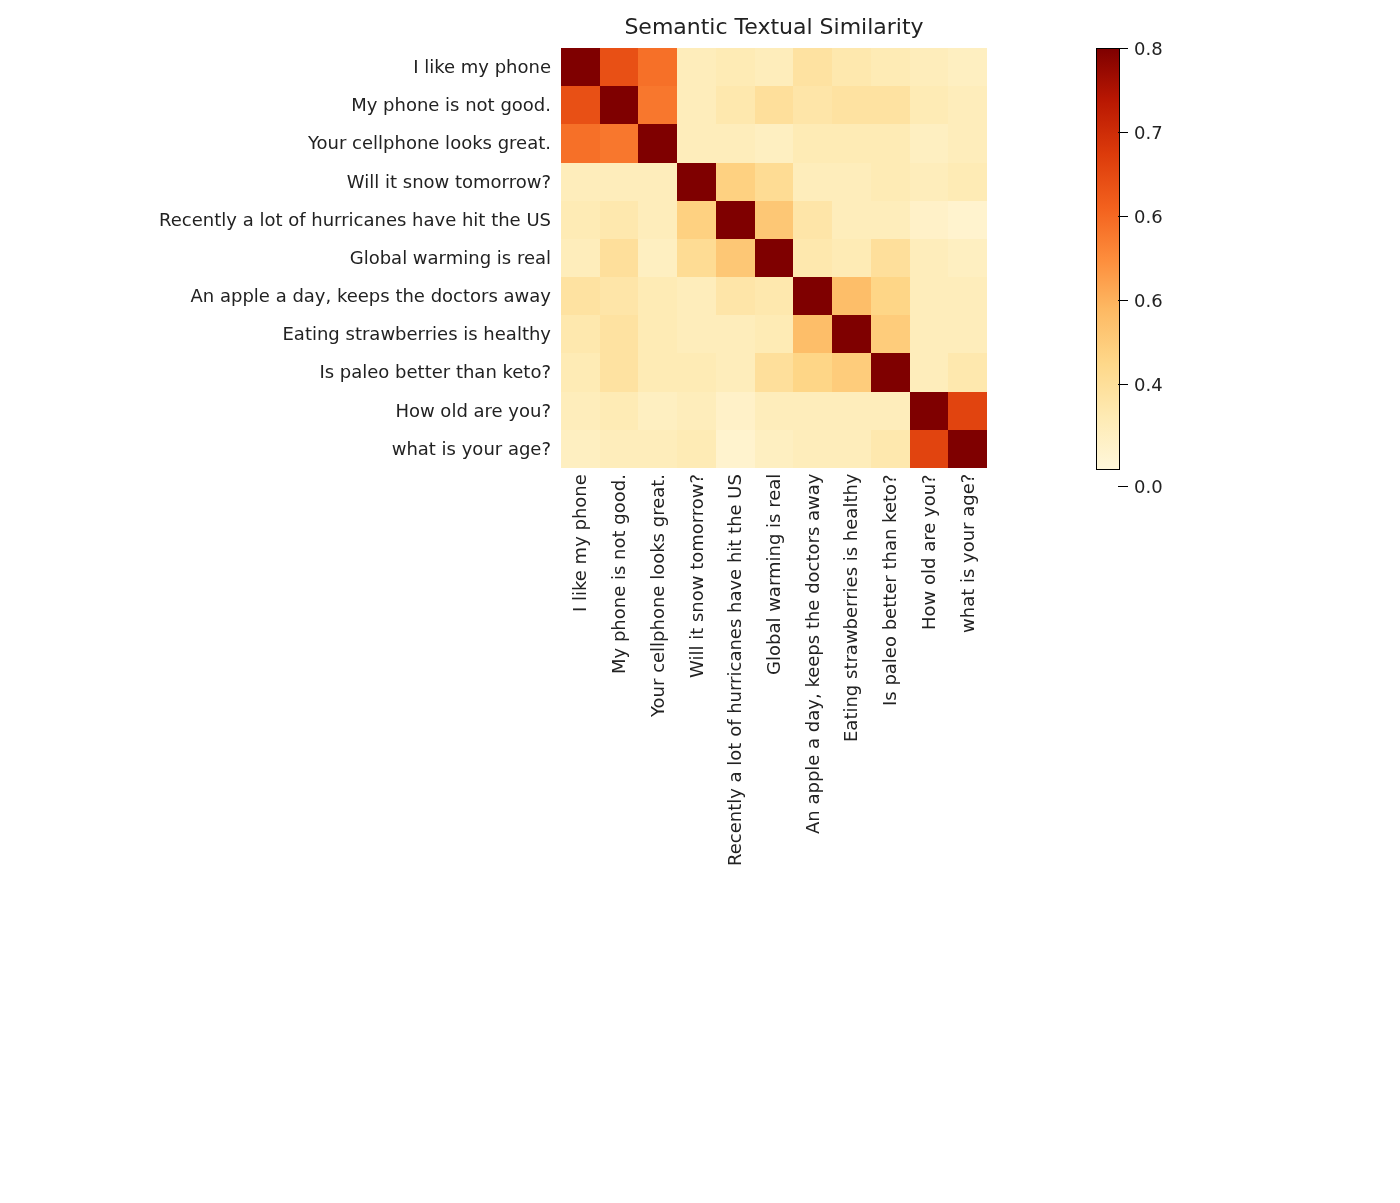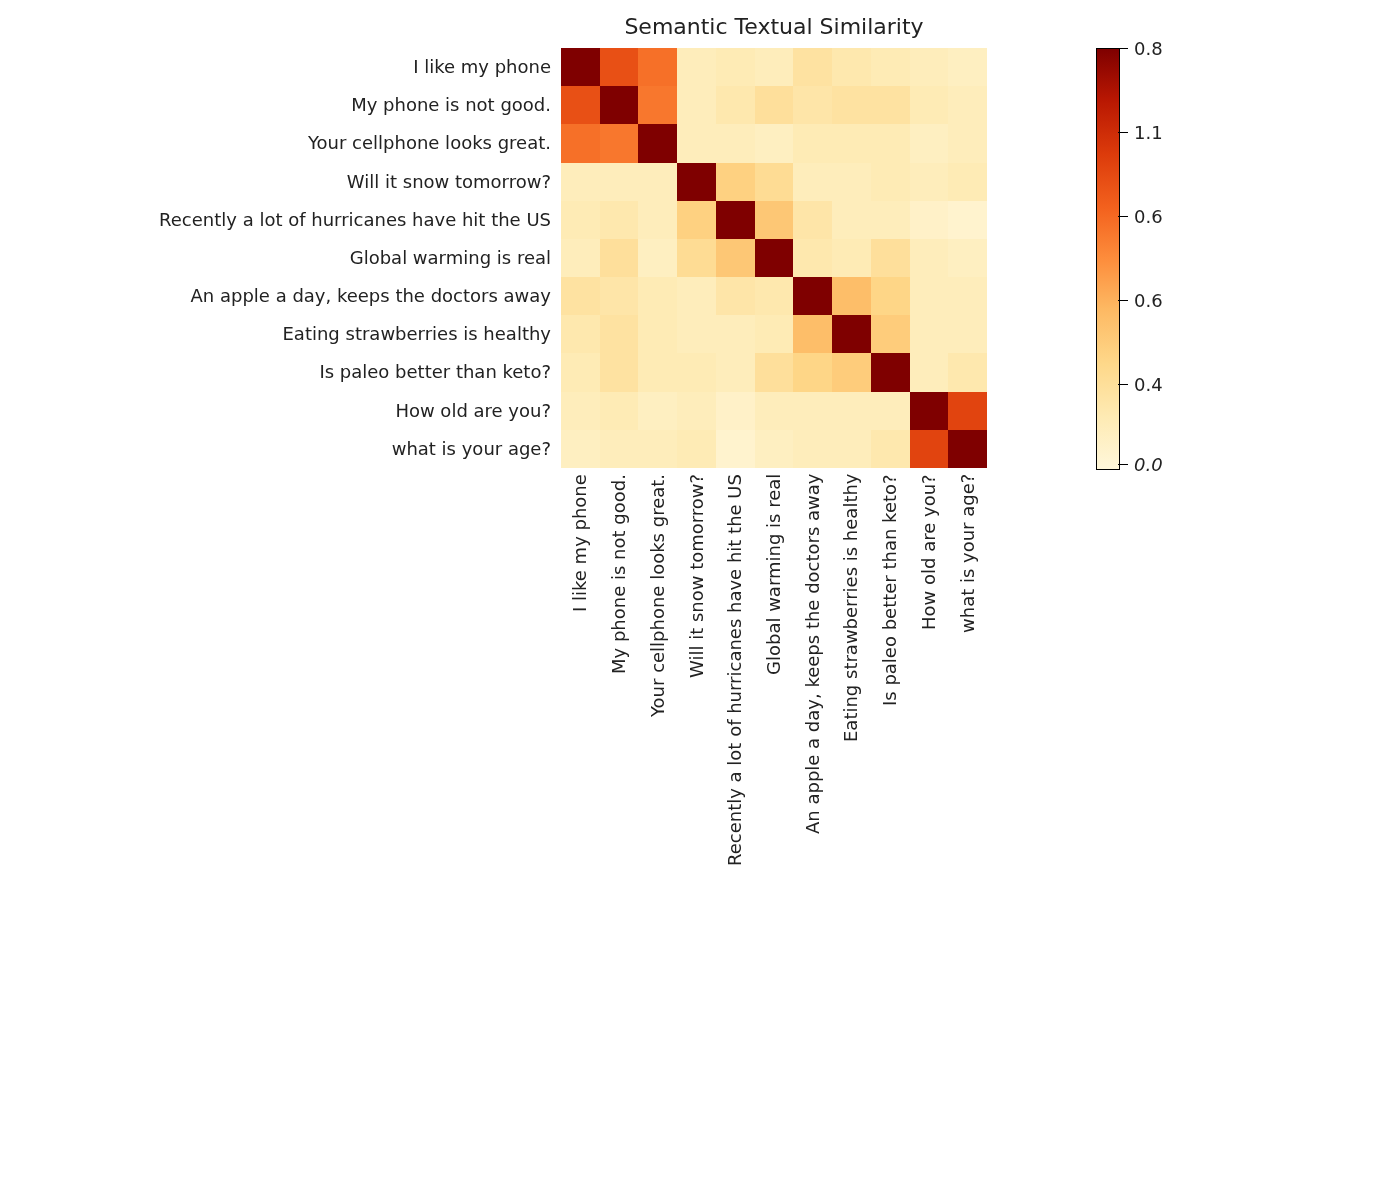--- a/index.html
+++ b/index.html
@@ -226,39 +226,39 @@
       <div style="transform: rotate(180deg);">An apple a day, keeps the doctors away</div>
       <div style="transform: rotate(180deg);">Eating strawberries is healthy</div>
       <div style="transform: rotate(180deg);">Is paleo better than keto?</div>
       <div style="transform: rotate(180deg);">How old are you?</div>
       <div style="transform: rotate(180deg);">what is your age?</div>
     </div>
 
   <div class="colorbar-wrap">
     <div class="colorbar" id="colorbar" style="left: 1051px; top: 48px; width: 22px; height: 420px; background: linear-gradient(rgb(127, 0, 0) 0%, rgb(184, 23, 2) 12%, rgb(220, 59, 11) 25%, rgb(243, 98, 30) 38%, rgb(253, 141, 60) 50%, rgb(253, 185, 99) 62%, rgb(254, 216, 138) 75%, rgb(254, 235, 181) 88%, rgb(255, 247, 218) 100%);"></div>
     <div class="cbar-ticks" id="cbarticks" style="left: 1073px; top: 48px; width: 80px; height: 420px;">
-        <div class="cbar-tick" style="top: 406px; font-style: italic;">
+        <div class="cbar-tick" style="top: 428px;">
           <span class="dash"></span>
           <span>0.0</span>
         </div>
         <div class="cbar-tick" style="top: 326px;">
           <span class="dash"></span>
           <span>0.4</span>
         </div>
         <div class="cbar-tick" style="top: 242px;">
           <span class="dash"></span>
           <span>0.6</span>
         </div>
         <div class="cbar-tick" style="top: 158px;">
           <span class="dash"></span>
           <span>0.6</span>
         </div>
         <div class="cbar-tick" style="top: 74px;">
           <span class="dash"></span>
-          <span>1.1</span>
+          <span>0.7</span>
         </div>
         <div class="cbar-tick" style="top: -10px;">
           <span class="dash"></span>
           <span>0.8</span>
         </div>
       </div>
   </div>
 </div>
 
 </body></html>

